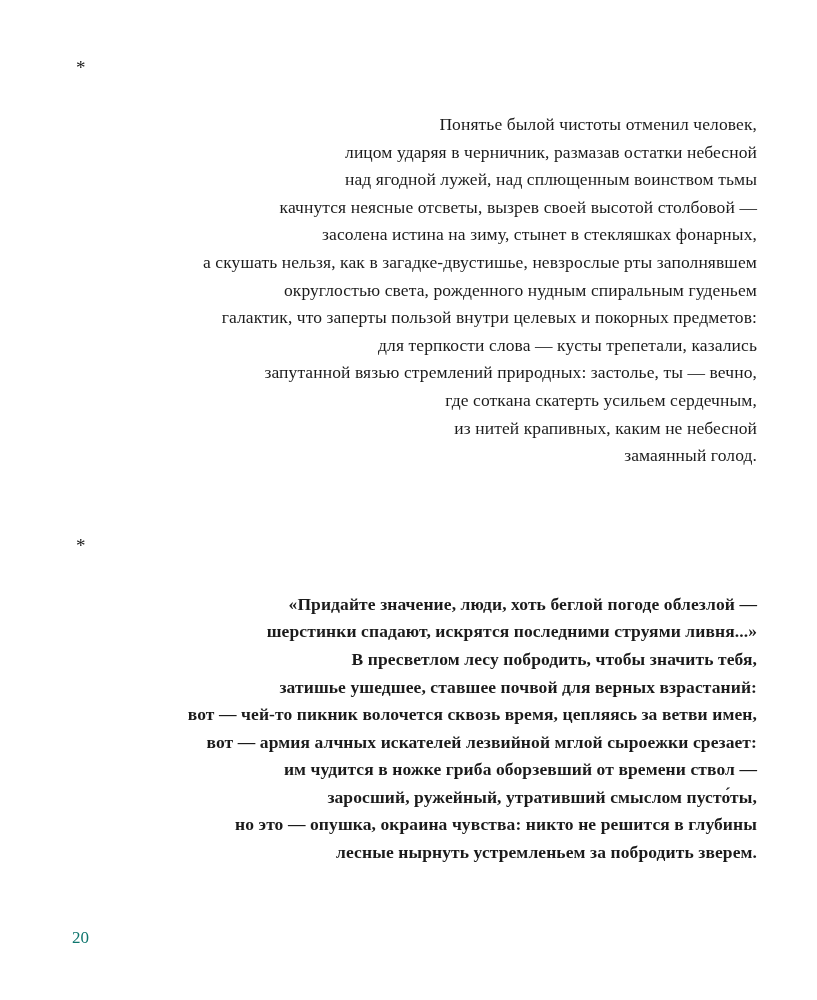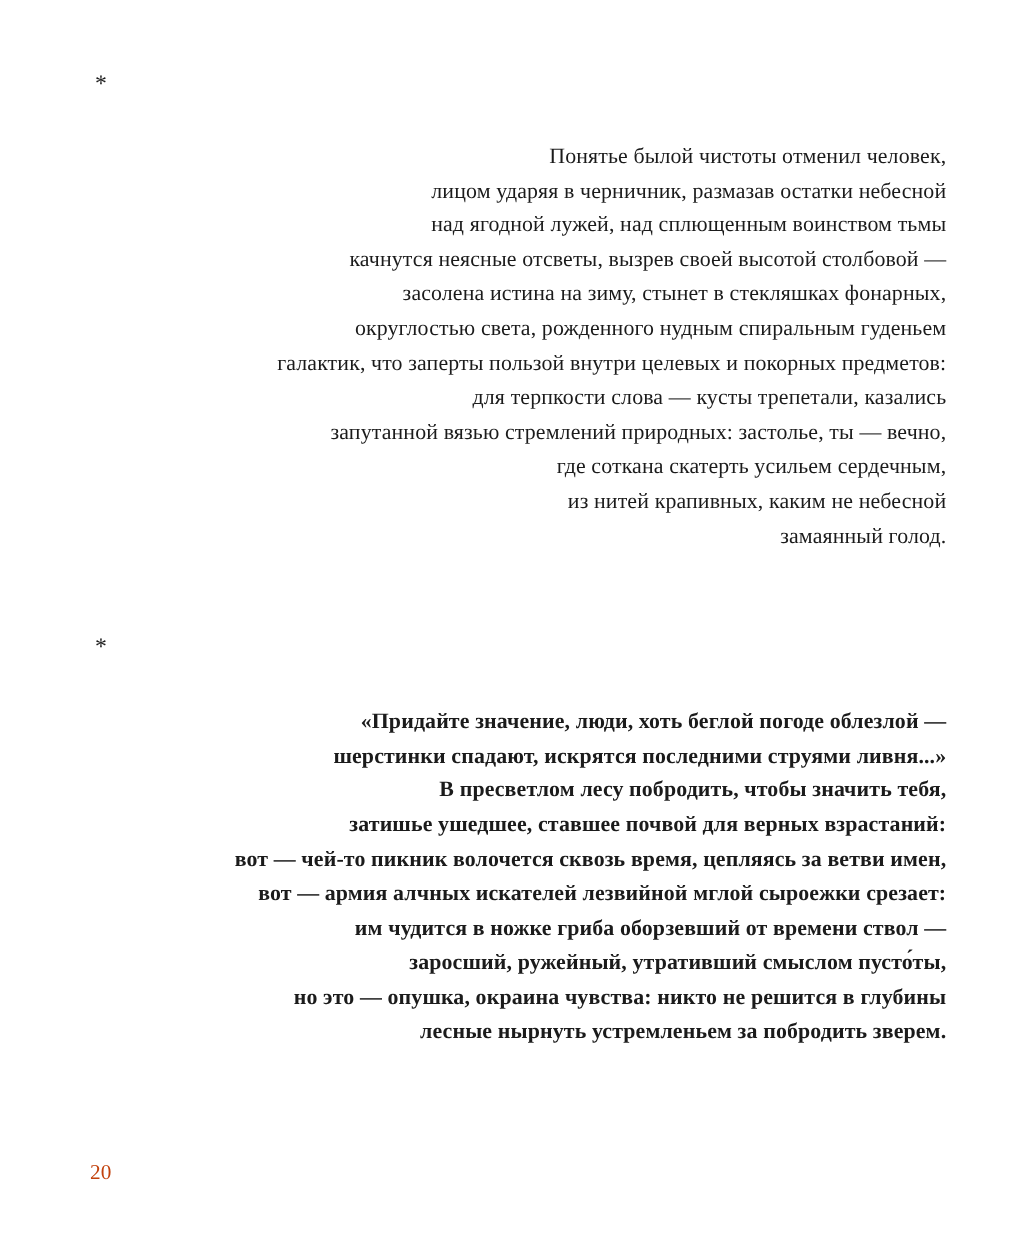--- a/index.html
+++ b/index.html
@@ -45,36 +45,37 @@
     font-size: 17.5px;
     line-height: 27.6px;
     white-space: nowrap;
     letter-spacing: 0.1px;
   }
   .page-number {
     position: absolute;
     left: 72px;
     bottom: 52px;
     font-size: 17px;
-    color: #c2410c;
+    color: #0f766e;
   }
 </style>
 </head>
 <body>
 
 <div class="page">
 
   <div class="section-marker marker-1">*</div>
 
   <div class="poem poem-1">
     <div class="line">Понятье былой чистоты отменил человек,</div>
     <div class="line">лицом ударяя в черничник, размазав остатки небесной</div>
     <div class="line">над ягодной лужей, над сплющенным воинством тьмы</div>
     <div class="line">качнутся неясные отсветы, вызрев своей высотой столбовой —</div>
     <div class="line">засолена истина на зиму, стынет в стекляшках фонарных,</div>
+    <div class="line">а скушать нельзя, как в загадке-двустишье, невзрослые рты заполнявшем</div>
     <div class="line">округлостью света, рожденного нудным спиральным гуденьем</div>
     <div class="line">галактик, что заперты пользой внутри целевых и покорных предметов:</div>
     <div class="line">для терпкости слова — кусты трепетали, казались</div>
     <div class="line">запутанной вязью стремлений природных: застолье, ты — вечно,</div>
     <div class="line">где соткана скатерть усильем сердечным,</div>
     <div class="line">из нитей крапивных, каким не небесной</div>
     <div class="line">замаянный голод.</div>
   </div>
 
   <div class="section-marker marker-2">*</div>

